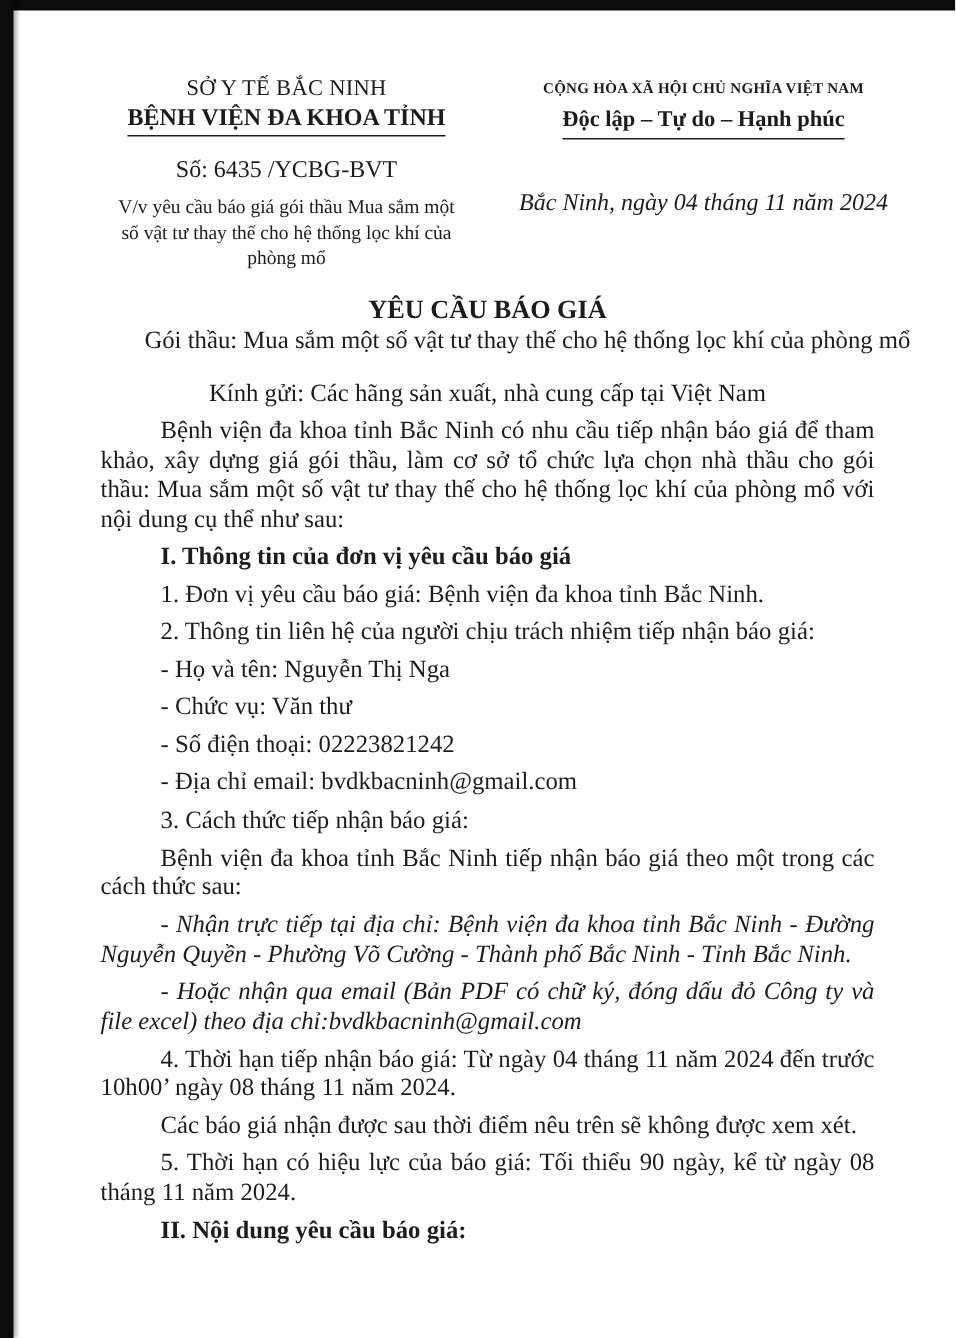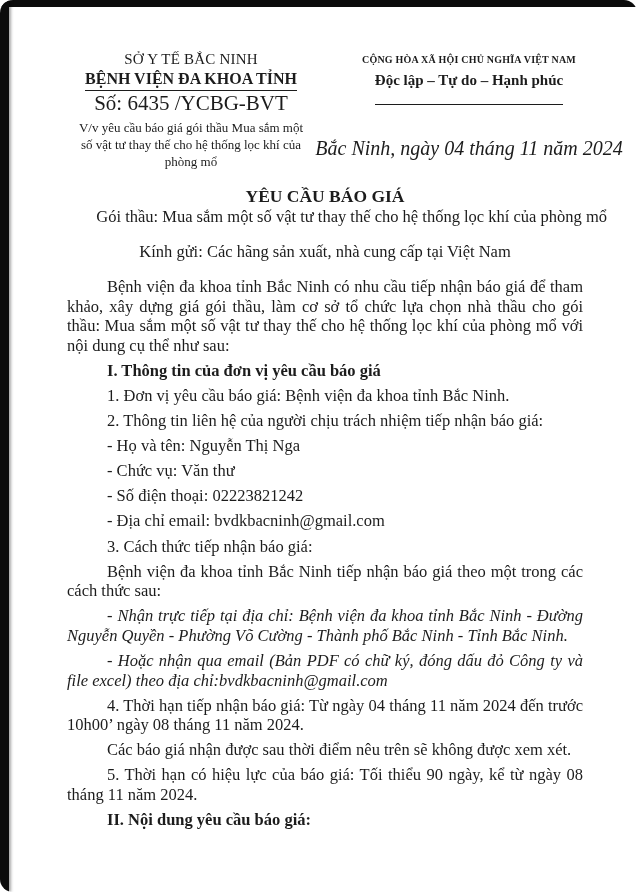--- a/index.html
+++ b/index.html
@@ -8,21 +8,20 @@
     background: #ffffff;
   }
   .scan-root {
     position: relative;
     width: 637px;
     height: 892px;
     background: var(--paper, #ffffff);
     overflow: hidden;
     font-family: "Liberation Serif", "DejaVu Serif", serif;
     color: var(--ink, #1c1c1c);
-    border-radius: 13px;
   }
   .scan-edge-top {
     position: absolute;
     top: 0; left: 0;
     width: 100%; height: 7px;
     background: var(--edge, #0b0b0b);
     z-index: 2;
   }
   .scan-edge-left {
     position: absolute;
@@ -61,22 +60,22 @@
   .org-name-wrap { line-height: 19px; }
   .org-name {
     display: inline-block;
     font-weight: bold;
     font-size: 16px;
     line-height: 19px;
     padding-bottom: 2px;
     border-bottom: 1.5px solid var(--ink, #1c1c1c);
   }
   .doc-number {
-    margin-top: 3px;
-    font-size: 21px;
+    margin-top: 13px;
+    font-size: 16px;
     line-height: 19px;
   }
   .subject-note {
     margin: 6px auto 0;
     max-width: 238px;
     font-size: 13px;
     line-height: 17px;
   }
   .motto1 {
     font-weight: bold;
@@ -84,27 +83,27 @@
     line-height: 19px;
     white-space: nowrap;
     letter-spacing: 0.2px;
   }
   .motto2-wrap { line-height: 19px; margin-top: 1px; }
   .motto2 {
     display: inline-block;
     font-weight: bold;
     font-size: 15px;
     line-height: 19px;
-    padding-bottom: 14px;
+    padding-bottom: 2px;
     border-bottom: 1.5px solid var(--ink, #1c1c1c);
   }
   .place-date {
     margin-top: 33px;
     font-style: italic;
-    font-size: 20px;
+    font-size: 16px;
     line-height: 20px;
     white-space: nowrap;
   }
   
   .title {
     margin-top: 16px;
     text-align: center;
     font-weight: bold;
     font-size: 17.5px;
     line-height: 21px;
@@ -117,21 +116,21 @@
     margin-left: -6px;
     margin-right: -24px;
   }
   .salutation {
     margin-top: 15px;
     text-align: center;
     font-size: 16.5px;
     line-height: 20px;
   }
   
-  .body-block { margin-top: 15px; }
+  .body-block { margin-top: 5px; }
   p.para {
     margin: 0 0 5.5px 0;
     font-size: 16.5px;
     line-height: 19.6px;
     text-indent: 40px;
   }
   p.justify { text-align: justify; }
   p.bold { font-weight: bold; }
   p.italic { font-style: italic; }
 </style>

